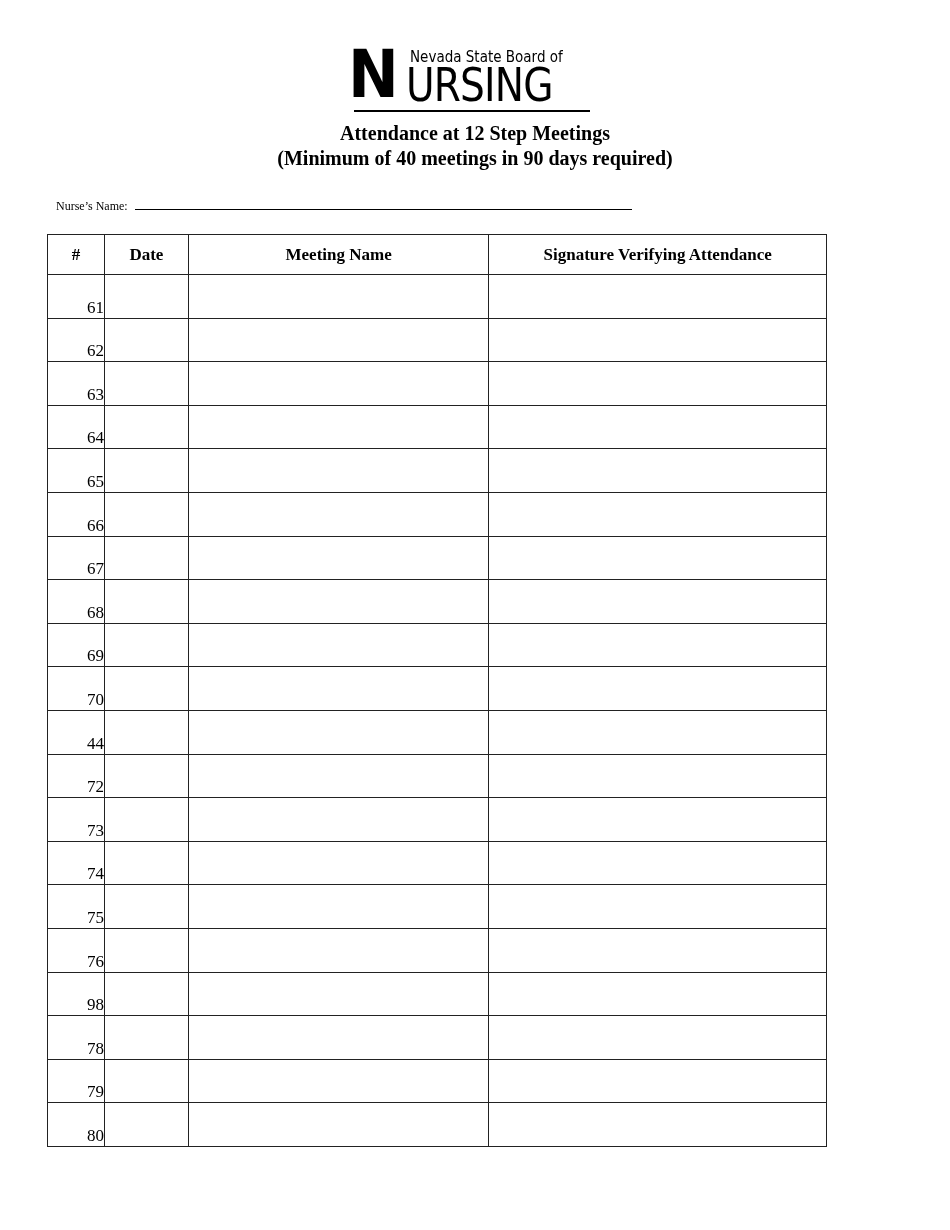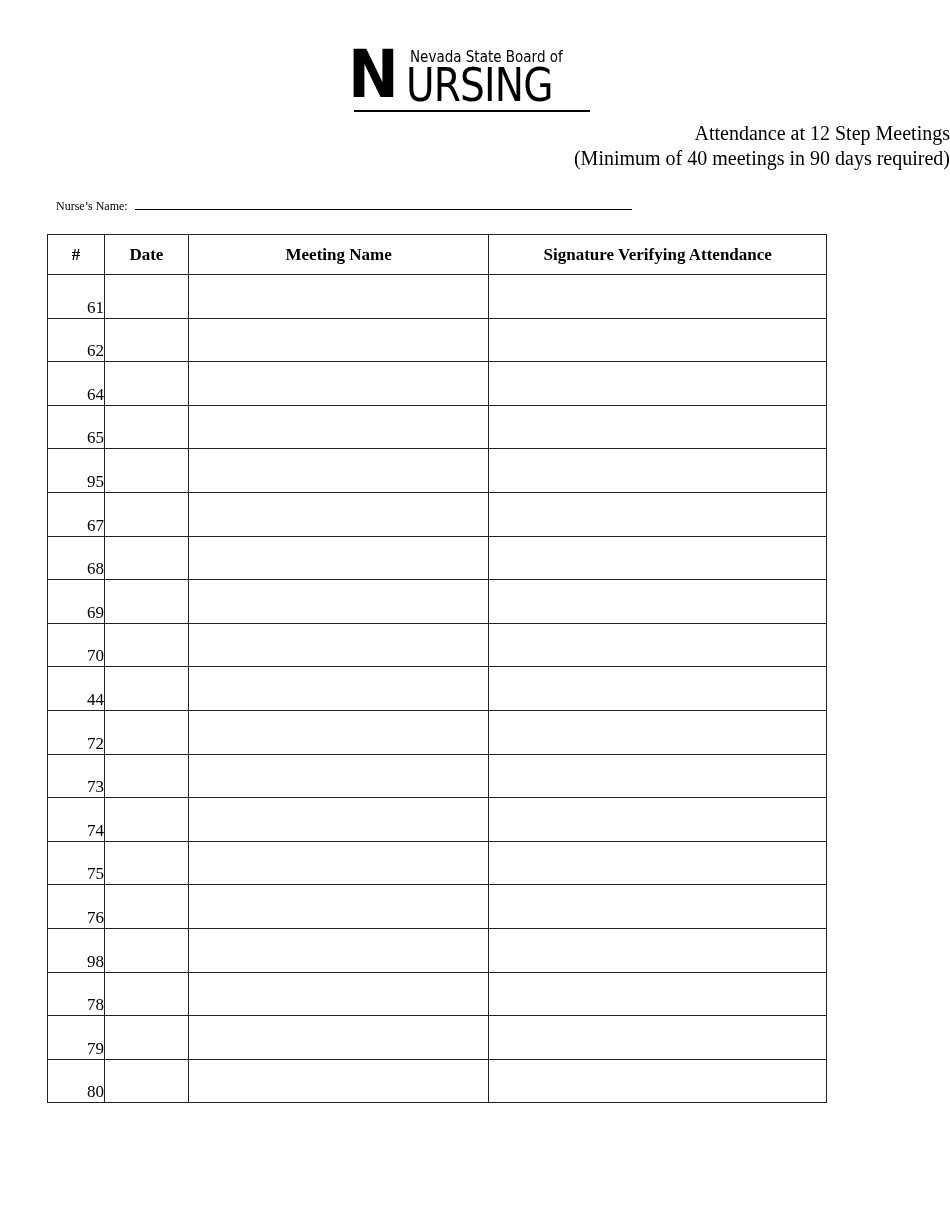--- a/index.html
+++ b/index.html
@@ -2,21 +2,21 @@
 <html><head>
 <meta charset="utf-8">
 <style>
   html, body { margin: 0; padding: 0; background: #ffffff; }
   body { width: 950px; height: 1230px; position: relative; font-family: "Liberation Serif", serif; color: #000; }
   .logo { position: absolute; left: 348px; top: 46px; width: 246px; height: 68px; }
   .logo .big-n { position: absolute; left: 0; top: -4px; font-family: "DejaVu Sans", sans-serif; font-size: 66px; line-height: 66px; font-weight: bold; letter-spacing: -2px; transform: scaleX(0.92); transform-origin: left; }
   .logo .small { position: absolute; left: 62px; top: 3px; font-family: "DejaVu Sans", sans-serif; font-size: 15px; line-height: 16px; white-space: nowrap; transform: scaleX(0.9); transform-origin: left; }
   .logo .rest { position: absolute; left: 58px; top: 16px; font-family: "DejaVu Sans", sans-serif; font-size: 46px; line-height: 46px; white-space: nowrap; letter-spacing: -1px; transform: scaleX(0.85); transform-origin: left; }
   .logo .rule { position: absolute; left: 6px; top: 64px; width: 236px; height: 2px; background: #000; }
-  .title { position: absolute; left: 0; width: 950px; text-align: right; font-weight: normal; font-size: 20px; line-height: 24px; }
+  .title { position: absolute; left: 0; width: 950px; text-align: center; font-weight: bold; font-size: 20px; line-height: 24px; }
   .t1 { top: 121px; }
   .t2 { top: 146px; }
   .name-line { position: absolute; left: 56px; top: 191px; font-size: 12px; line-height: 22px; white-space: nowrap; }
   .name-line .blank { display: inline-block; width: 497px; border-bottom: 1px solid #000; height: 18px; vertical-align: baseline; margin-left: 4px; }
   table { position: absolute; left: 47px; top: 234px; border-collapse: collapse; width: 780px; }
   th, td { border: 1px solid #222; padding: 0; }
   th { height: 39px; font-size: 17px; font-weight: bold; text-align: center; }
   td { height: 42.6px; font-size: 17px; vertical-align: bottom; }
   td.num { padding-left: 8px; padding-bottom: 0px; text-align: right; }
   col.c1 { width: 57px; } col.c2 { width: 84px; } col.c3 { width: 301px; } col.c4 { width: 338px; }
@@ -61,33 +61,39 @@
         <td></td>
         <td></td>
       </tr>
       <tr>
         <td class="num">62</td>
         <td></td>
         <td></td>
         <td></td>
       </tr>
       <tr>
+        <td class="num">63</td>
+        <td></td>
+        <td></td>
+        <td></td>
+      </tr>
+      <tr>
         <td class="num">64</td>
         <td></td>
         <td></td>
         <td></td>
       </tr>
       <tr>
         <td class="num">65</td>
         <td></td>
         <td></td>
         <td></td>
       </tr>
       <tr>
-        <td class="num">95</td>
+        <td class="num">66</td>
         <td></td>
         <td></td>
         <td></td>
       </tr>
       <tr>
         <td class="num">67</td>
         <td></td>
         <td></td>
         <td></td>
       </tr>

